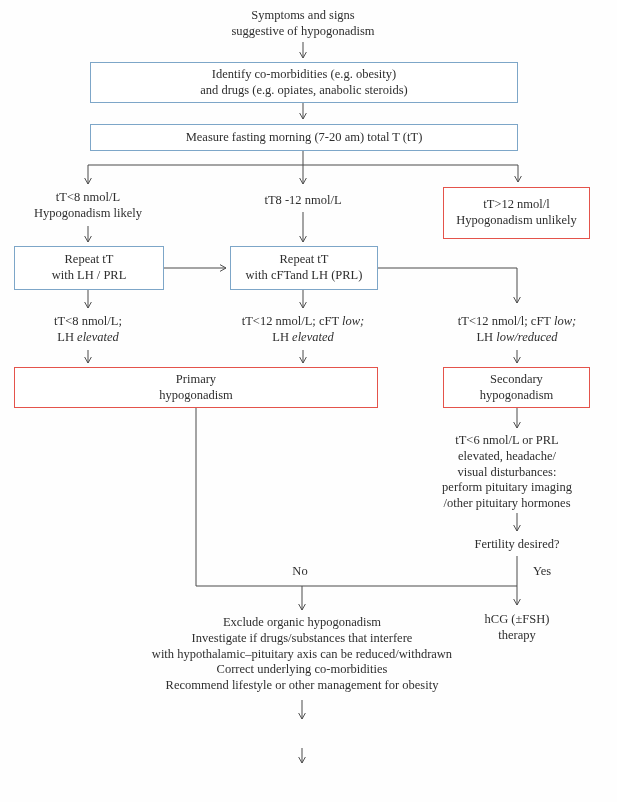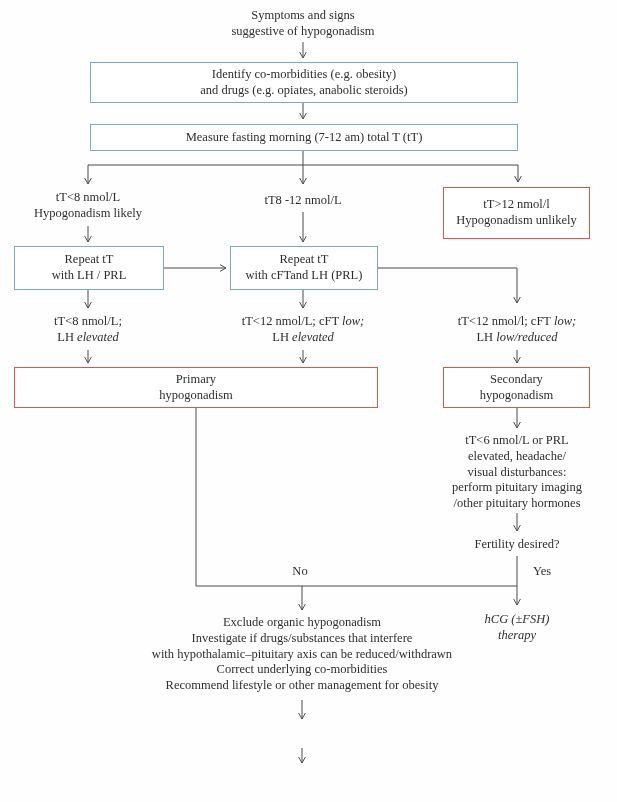--- a/index.html
+++ b/index.html
@@ -62,21 +62,21 @@
 
   <div class="txt" style="left:153px; top:8px; width:300px;">Symptoms and signs
 suggestive of hypogonadism</div>
 
   <div class="box blue" style="left:90px; top:62px; width:428px; height:41px;">
     <span>Identify co-morbidities (e.g. obesity)
 and drugs (e.g. opiates, anabolic steroids)</span>
   </div>
 
   <div class="box blue" style="left:90px; top:124px; width:428px; height:27px;">
-    <span>Measure fasting morning (7-12 am) total T (tT)</span>
+    <span>Measure fasting morning (7-20 am) total T (tT)</span>
   </div>
 
   <div class="txt" style="left:8px; top:190px; width:160px;">tT&lt;8 nmol/L
 Hypogonadism likely</div>
 
   <div class="txt" style="left:223px; top:193px; width:160px;">tT8 -12 nmol/L</div>
 
   <div class="box red" style="left:443px; top:187px; width:147px; height:52px;">
     <span>tT&gt;12 nmol/l
 Hypogonadism unlikely</span>
@@ -101,33 +101,33 @@
   <div class="box red" style="left:14px; top:367px; width:364px; height:41px;">
     <span>Primary
 hypogonadism</span>
   </div>
 
   <div class="box red" style="left:443px; top:367px; width:147px; height:41px;">
     <span>Secondary
 hypogonadism</span>
   </div>
 
-  <div class="txt" style="left:427px; top:433px; width:180px;">tT&lt;6 nmol/L or PRL
+  <div class="txt" style="left:417px; top:433px; width:180px;">tT&lt;6 nmol/L or PRL
 elevated, headache/
 visual disturbances:
 perform pituitary imaging
 /other pituitary hormones</div>
 
   <div class="txt" style="left:437px; top:537px; width:160px;">Fertility desired?</div>
 
   <div class="txt" style="left:275px; top:564px; width:50px;">No</div>
 
   <div class="txt" style="left:521px; top:564px; width:42px;">Yes</div>
 
-  <div class="txt" style="left:447px; top:612px; width:140px;font-style:italic;">hCG (±FSH)
+  <div class="txt" style="left:447px; top:612px; width:140px;">hCG (±FSH)
 therapy</div>
 
   <div class="txt" style="left:82px; top:615px; width:440px;">Exclude organic hypogonadism
 Investigate if drugs/substances that interfere
 with hypothalamic–pituitary axis can be reduced/withdrawn
 Correct underlying co-morbidities
 Recommend lifestyle or other management for obesity</div>
 
 
 

